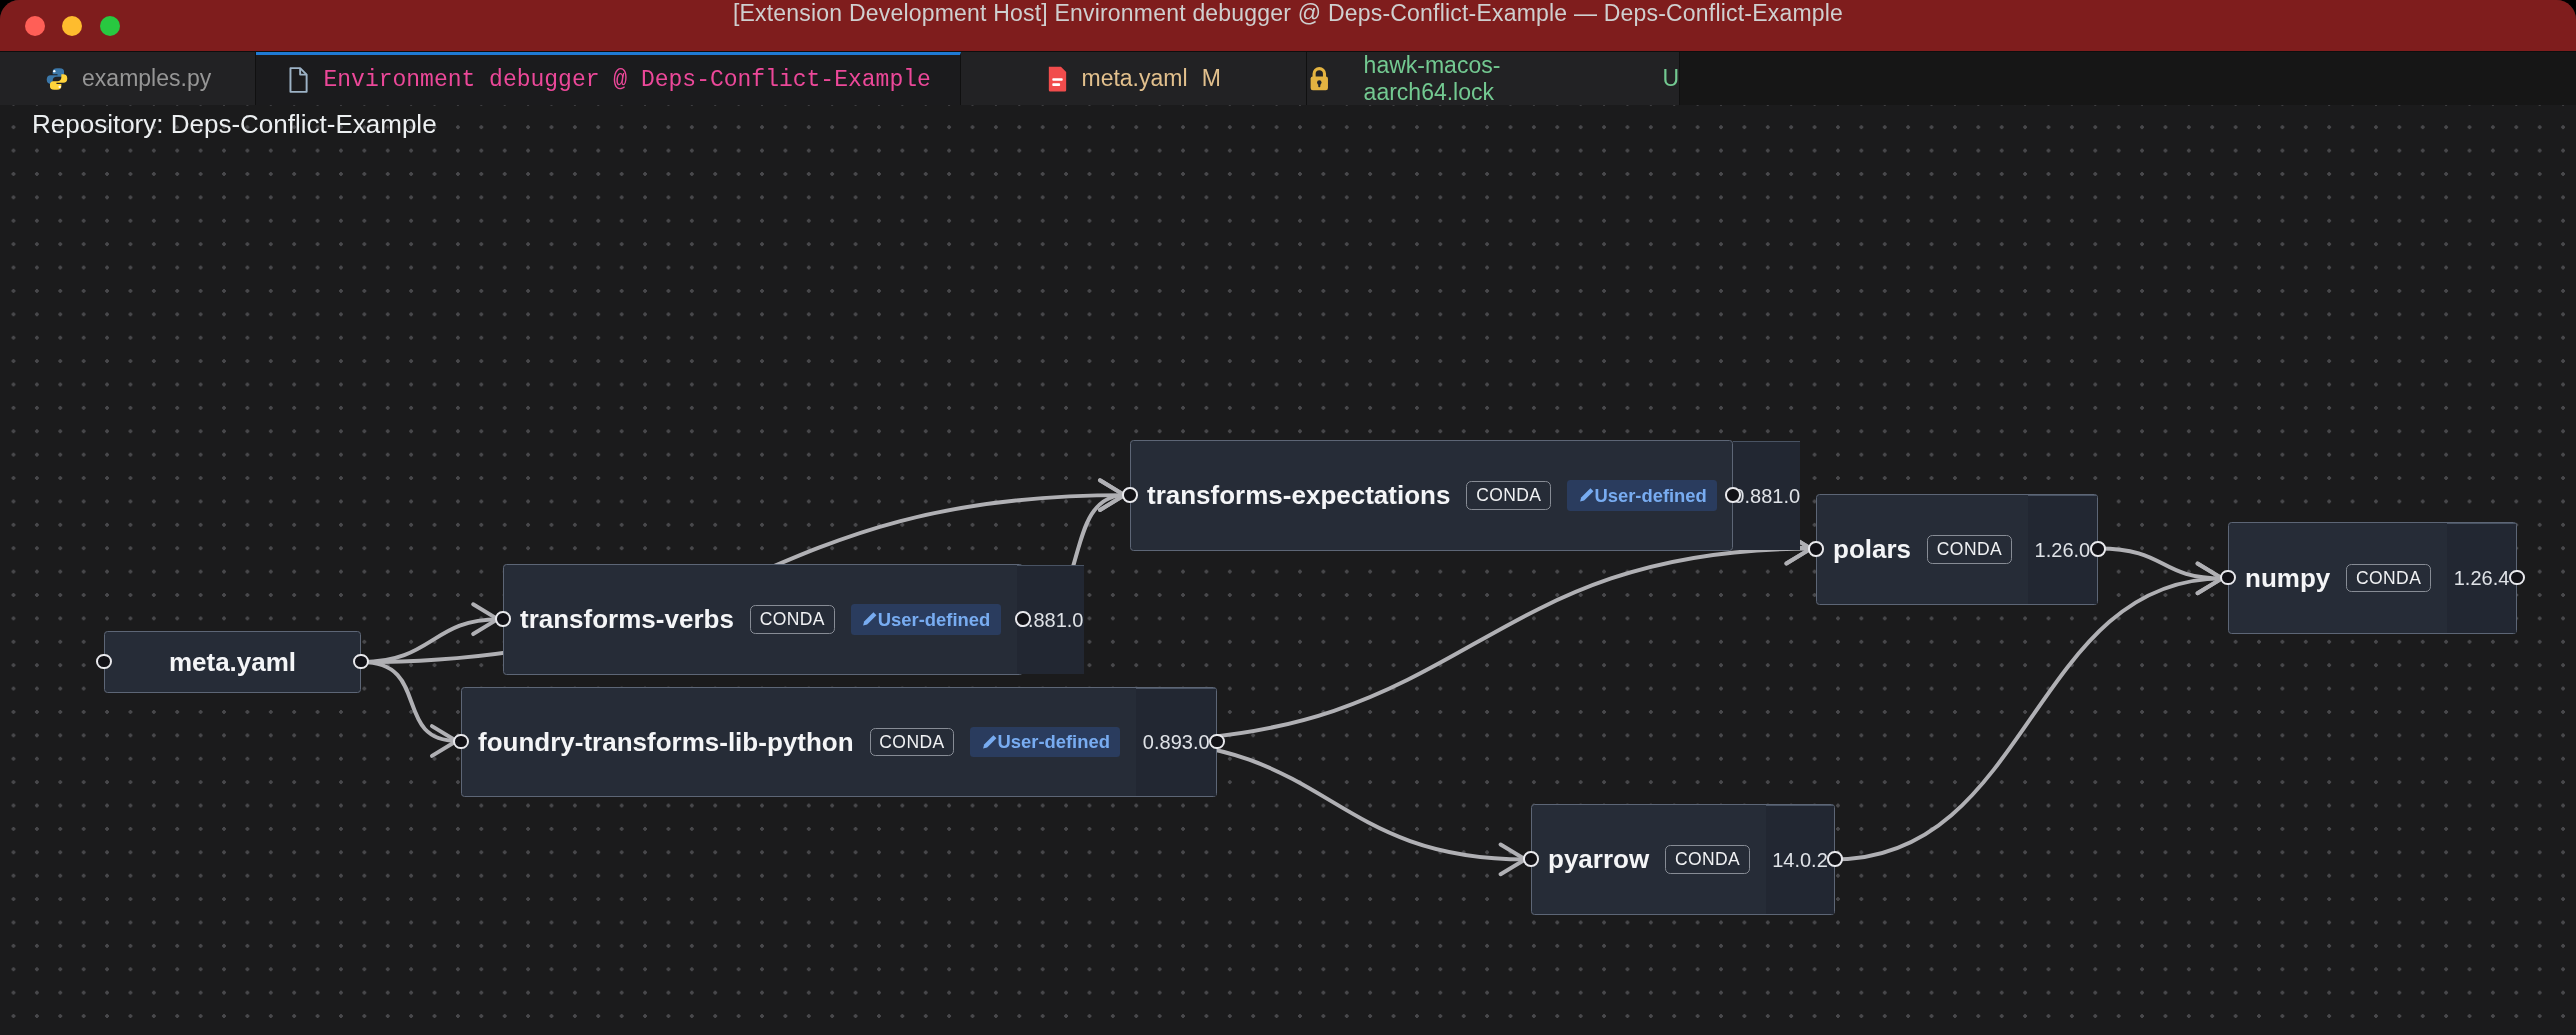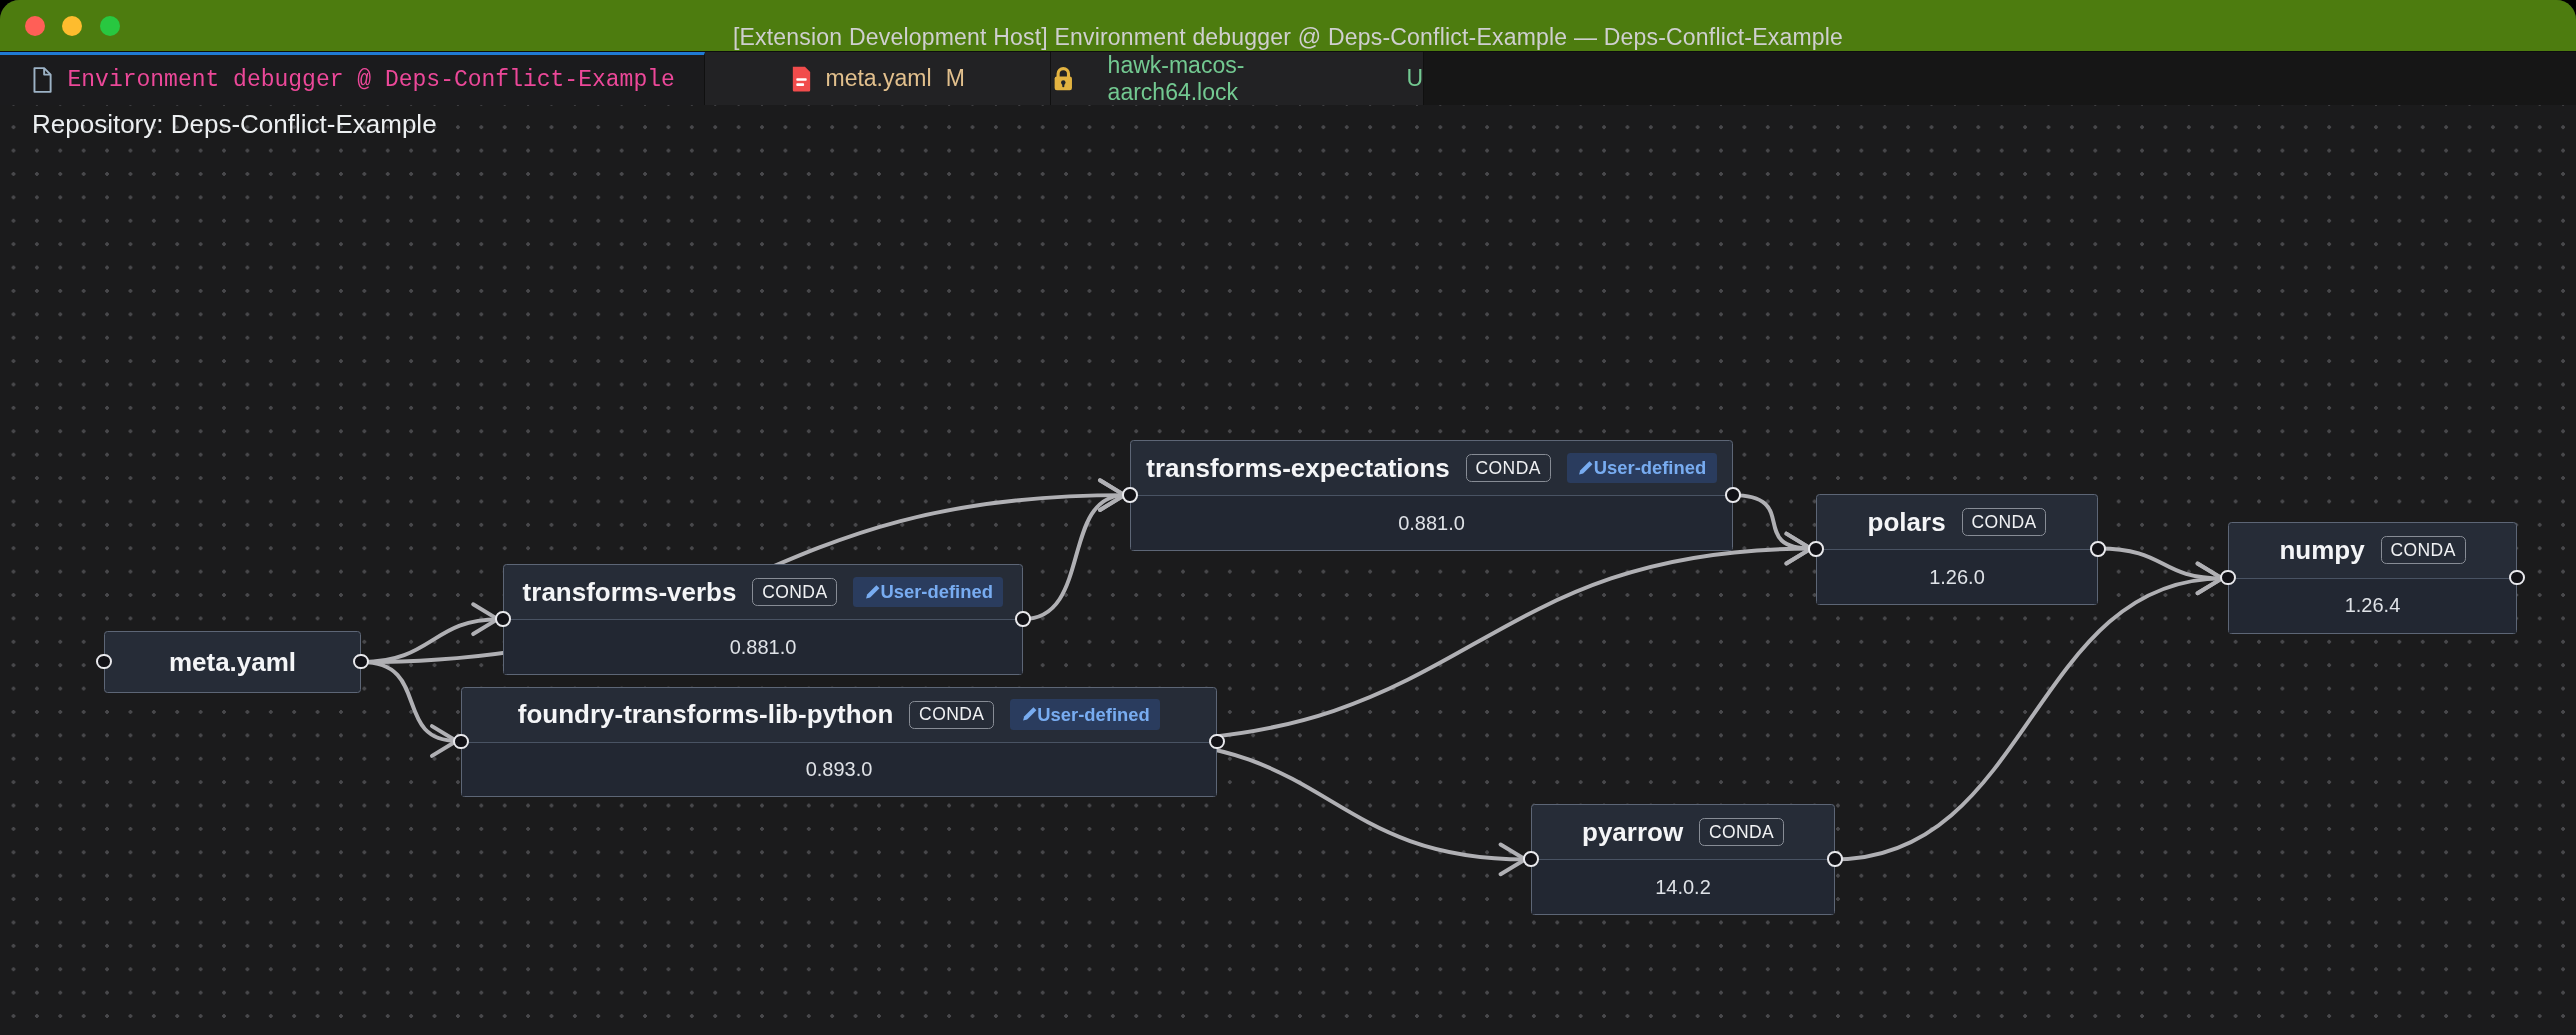--- a/index.html
+++ b/index.html
@@ -1,20 +1,20 @@
 <!DOCTYPE html>
 <html style="font-size:14px"><head>
 <meta charset="utf-8">
 <style>
   html,body{margin:0;padding:0;overflow:hidden;}
   body{width:2576px;height:1036px;background:#000;font-family:"Liberation Sans","DejaVu Sans",sans-serif;}
   .window{position:relative;width:2576px;height:1036px;background:#1b1b1d;border-radius:19.3px 19.3px 0 0;overflow:hidden;}
 
   
-  .titlebar{position:relative;height:51px;background:#4d7c0f;border-bottom:0.9px solid #0e0e0e;display:flex;align-items:flex-end;}
+  .titlebar{position:relative;height:51px;background:#7f1d1d;border-bottom:0.9px solid #0e0e0e;display:flex;align-items:flex-start;}
   .traffic{position:absolute;left:24.6px;top:0;height:51px;display:flex;align-items:center;gap:17.5px;}
   .tl{width:20px;height:20px;border-radius:50%;display:inline-block;}
   .tl.red{background:#ff5f57;}
   .tl.yellow{background:#febc2e;}
   .tl.green{background:#28c840;}
   .window-title{width:100%;text-align:center;color:#cfcfcf;font-size:23px;letter-spacing:0.2px;}
 
   
   .tabbar{position:relative;height:53px;background:#161616;display:flex;align-items:stretch;}
   .tab{position:relative;display:flex;align-items:center;justify-content:center;gap:12.3px;box-sizing:border-box;
@@ -34,21 +34,21 @@
   
   .content{position:relative;height:931px;background:#1b1b1c;overflow:hidden;
     background-image:radial-gradient(circle,#48484b 1.6px,transparent 1.9px);
     background-size:23.4px 23.4px;background-position:1.8px 10.5px;}
   .repo-header{position:absolute;left:32px;top:3.5px;color:#eceff1;font-size:26px;z-index:3;}
   #edge-svg{position:absolute;left:0;top:0;z-index:1;}
   #node-layer{position:absolute;left:0;top:0;width:100%;height:100%;z-index:2;}
 
   
   .gnode{position:absolute;box-sizing:border-box;border:1.8px solid #5d6676;border-radius:3.5px;
-         background:#262c37;display:flex;flex-direction:column;}
+         background:#262c37;display:flex;flex-direction:row;}
   .gnode .nheader{flex:1;display:flex;align-items:center;justify-content:center;gap:16px;padding:0 16px;}
   .gnode .ntitle{color:#f4f5f7;font-weight:700;font-size:26px;white-space:nowrap;}
   .gnode .nversion{flex:1;display:flex;align-items:center;justify-content:center;
                    border-top:1.8px solid #495363;background:#222732;color:#dfe2e7;font-size:20px;}
   .badge-conda{border:1.8px solid #878c95;border-radius:5.3px;color:#f0f1f3;font-size:17.5px;font-weight:400;
                letter-spacing:0.4px;padding:2.6px 8.8px;white-space:nowrap;}
   .badge-user{background:#2a3c5e;border-radius:3.5px;color:#78acf1;font-size:18.4px;font-weight:600;
               padding:4.4px 10.5px;display:flex;align-items:center;gap:0;white-space:nowrap;}
   .port{position:absolute;width:11.4px;height:11.4px;border-radius:50%;border:2.6px solid #e8e8ec;background:#121217;top:50%;margin-top:-8.3px;}
   .port.pl{left:-8.8px;}
@@ -63,20 +63,31 @@
     <div class="traffic">
       <span class="tl red"></span>
       <span class="tl yellow"></span>
       <span class="tl green"></span>
     </div>
     <div class="window-title">[Extension Development Host] Environment debugger @ Deps-Conflict-Example — Deps-Conflict-Example</div>
   </div>
 
   <div class="tabbar">
 
+    <div class="tab tab0">
+      <span class="ticon">
+        <svg width="26" height="26" viewBox="0 0 48 48">
+          <path fill="#3b77a8" d="M24 4c-6 0-8 2.6-8 6v5h9v2H12c-4 0-7 2.4-7 8s3 8 7 8h4v-6c0-3.8 3.2-7 7-7h8c3.3 0 6-2.7 6-6v-4c0-3.4-2-6-8-6h-5z"></path>
+          <circle cx="19" cy="9.5" r="2.2" fill="#fff"></circle>
+          <path fill="#ffd43b" d="M24 44c6 0 8-2.6 8-6v-5h-9v-2h13c4 0 7-2.4 7-8s-3-8-7-8h-4v6c0 3.8-3.2 7-7 7h-8c-3.3 0-6 2.7-6 6v4c0 3.4 2 6 8 6h5z"></path>
+          <circle cx="29" cy="38.5" r="2.2" fill="#fff"></circle>
+        </svg>
+      </span>
+      <span class="label">examples.py</span>
+    </div>
 
     <div class="tab tab1 active">
       <span class="ticon">
         <svg width="26" height="28" viewBox="0 0 24 26">
           <path d="M5 2h9l6 6v16H5z" fill="none" stroke="#9db3c6" stroke-width="1.8" stroke-linejoin="round"></path>
           <path d="M14 2v6h6" fill="none" stroke="#9db3c6" stroke-width="1.8" stroke-linejoin="round"></path>
         </svg>
       </span>
       <span class="label">Environment debugger @ Deps-Conflict-Example</span>
     </div>

